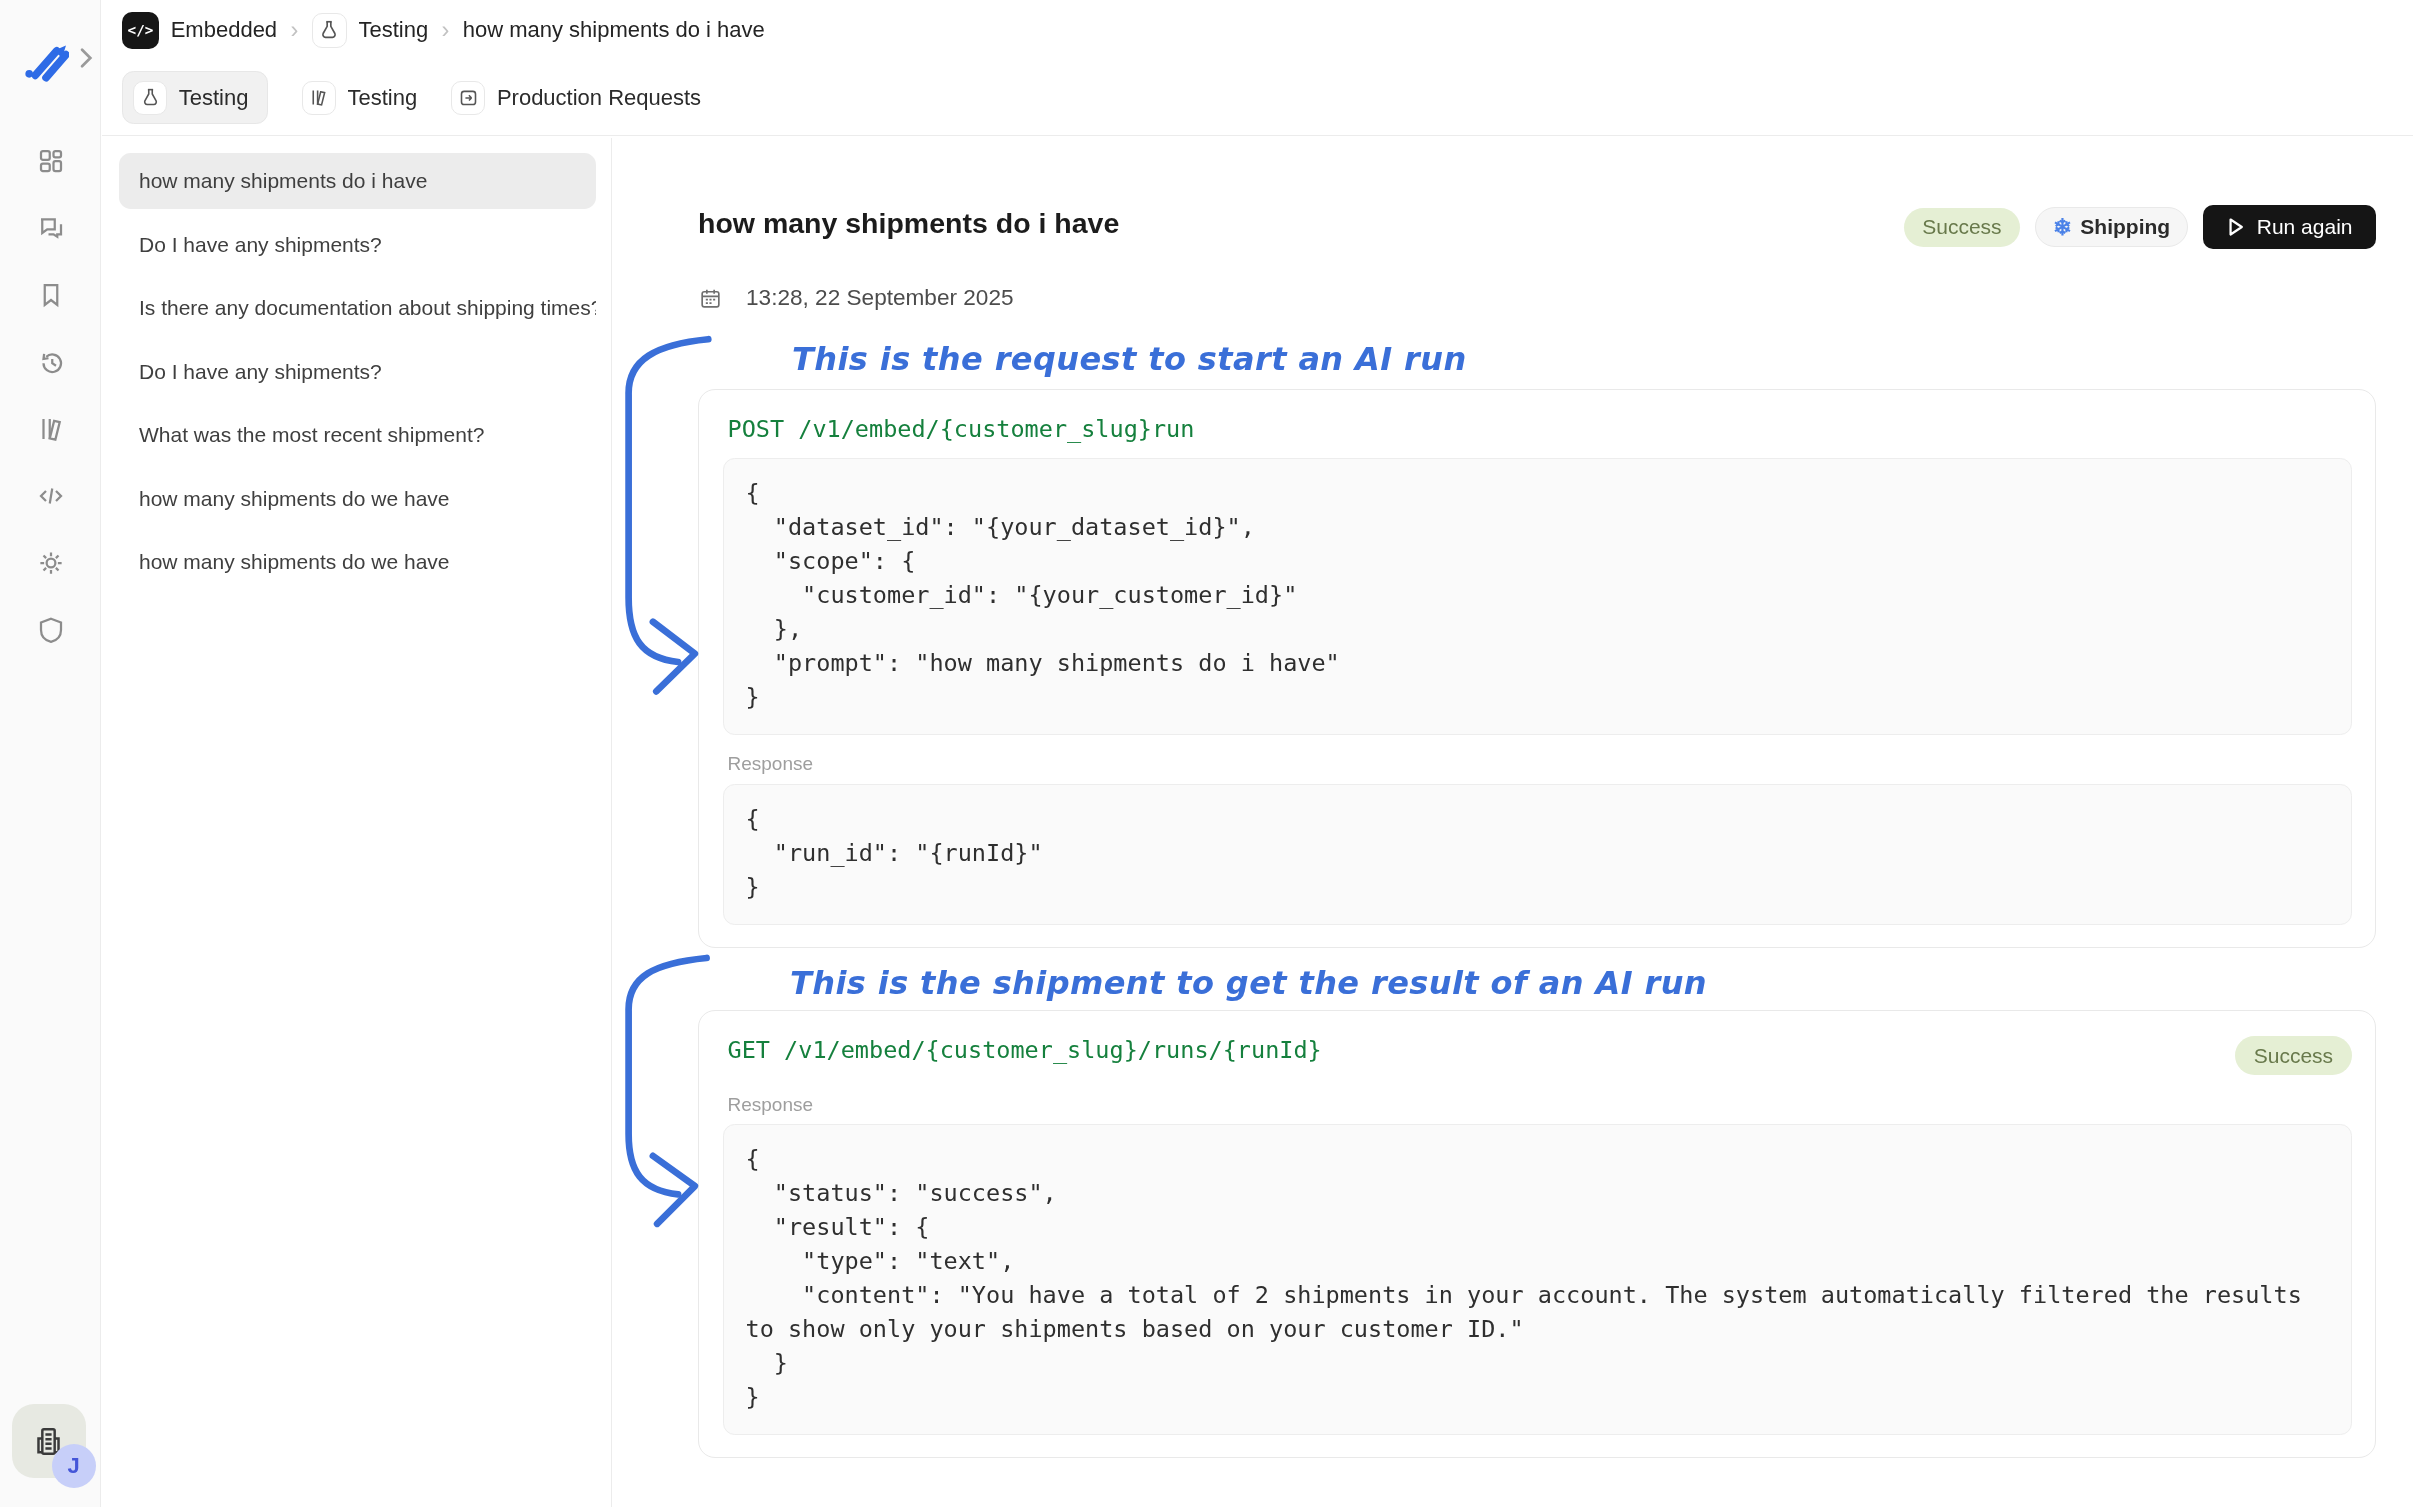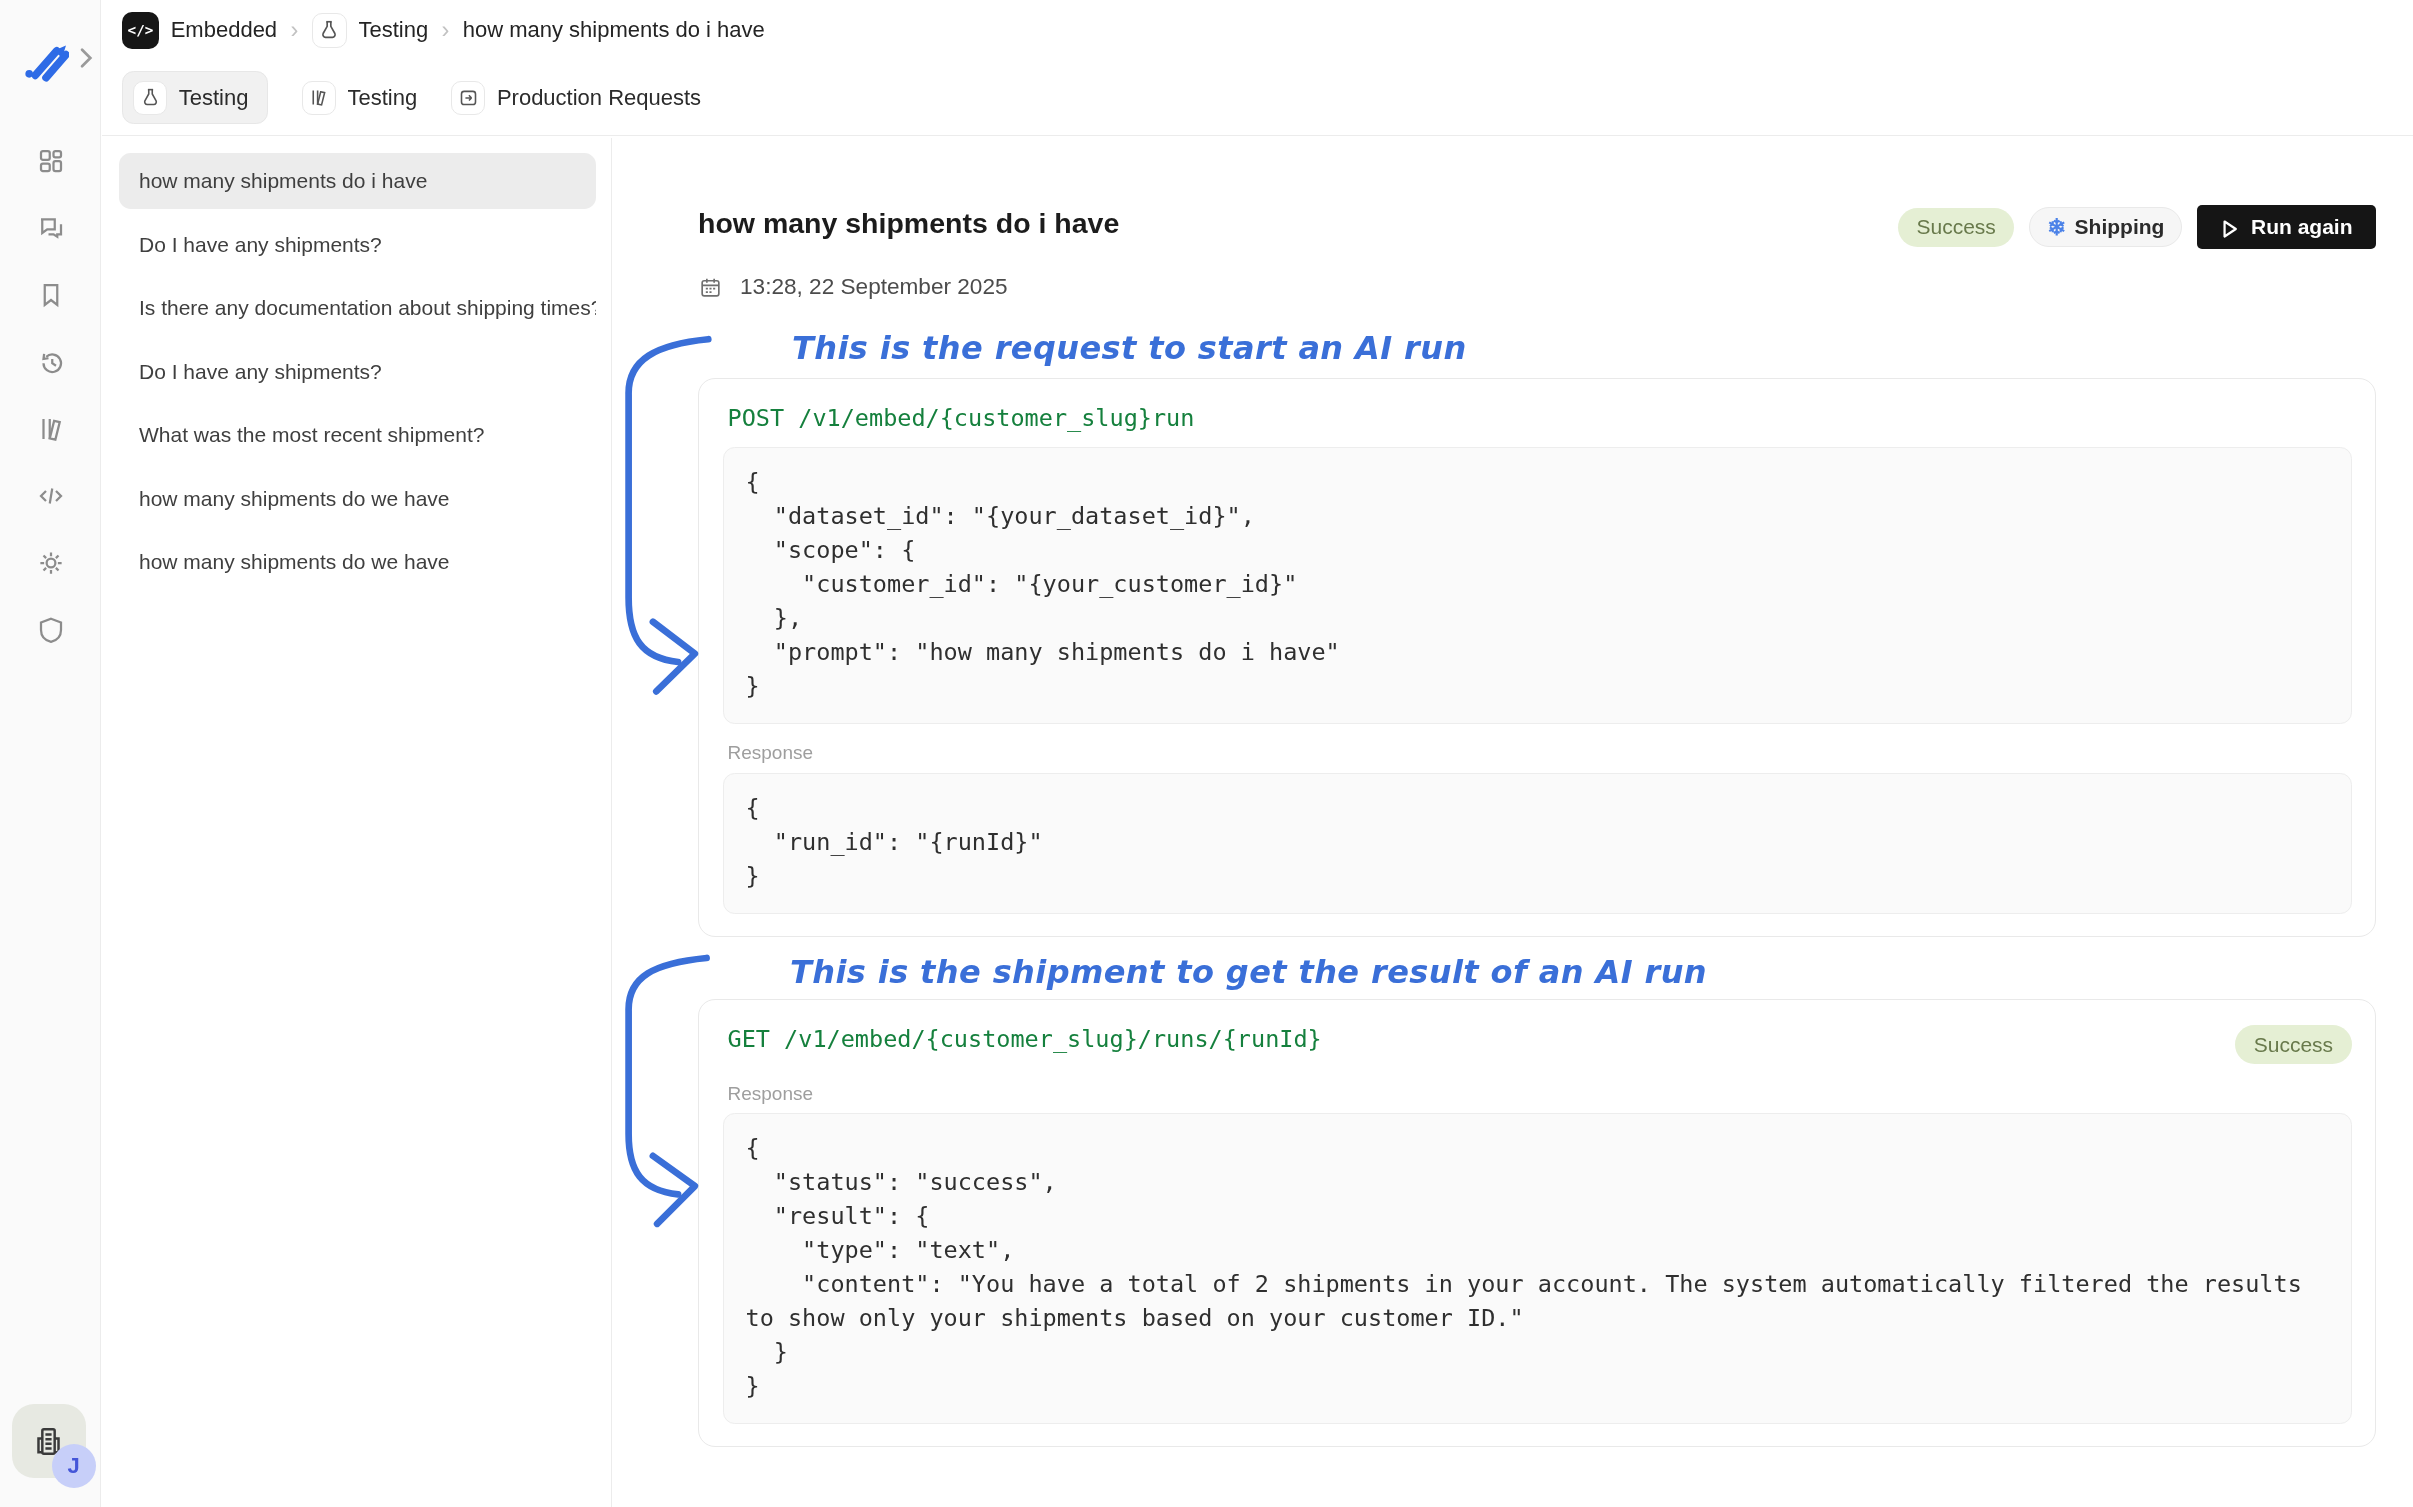--- a/index.html
+++ b/index.html
@@ -36,22 +36,22 @@
   .side-item.selected { background:#ececec; }
 
   
   .main { position:absolute; left:614px; top:138px; right:0; bottom:0; padding:67px 37px 0 84px; background:#fff; }
   .head-row { display:flex; align-items:flex-start; justify-content:space-between; }
   .run-title { font-size:28.5px; font-weight:bold; color:#1c1c1c; line-height:37px; }
   .badges { display:flex; align-items:center; gap:15px; }
   .pill-success { background:#e5efd4; color:#68794b; font-size:21px; padding:7.5px 18.4px; border-radius:838px; }
   .pill-dataset { background:#f6f6f6; border:1.7px solid #e9e9e9; font-size:21px; font-weight:bold; color:#2b2b2b; padding:5.9px 17px; border-radius:838px; display:flex; align-items:center; gap:8.4px; cursor:pointer; }
   .snowflake { color:#4b82e8; font-size:22.6px; }
-  .btn-run { background:#151515; color:#fff; font-size:21px; font-weight:bold; padding:10px 23.5px; border-radius:5px; display:flex; align-items:flex-end; gap:11.7px; cursor:pointer; }
-  .time-row { margin-top:25px; display:flex; align-items:center; gap:17px; font-size:22.6px; color:#4c4c4c; }
+  .btn-run { background:#151515; color:#fff; font-size:21px; font-weight:normal; padding:10px 23.5px; border-radius:10px; display:flex; align-items:center; gap:11.7px; cursor:pointer; }
+  .time-row { margin-top:36px; display:flex; align-items:center; gap:23px; font-size:22.6px; color:#4c4c4c; }
 
   .annotation { font-family:"DejaVu Sans", sans-serif; font-style:italic; font-weight:600; font-size:32px; line-height:37px; color:#3a6fd8; letter-spacing:0.4px; }
   .ann1 { margin:30px 0 4px 94px; }
   .ann2 { margin:17px 0 0 92px; }
 
   .card { border:1.7px solid #e9e9e9; border-radius:17px; background:#fff; padding:20px 23.5px 22px 23.5px; }
   .card.post { margin-top:11px; }
   .card.get { margin-top:8.4px; }
   .endpoint { font-family:"DejaVu Sans Mono", monospace; font-size:23.5px; color:#15803d; margin:5px 0 15px 5px; }
   .get-row { display:flex; justify-content:space-between; margin:5px 0 5px 5px; }

